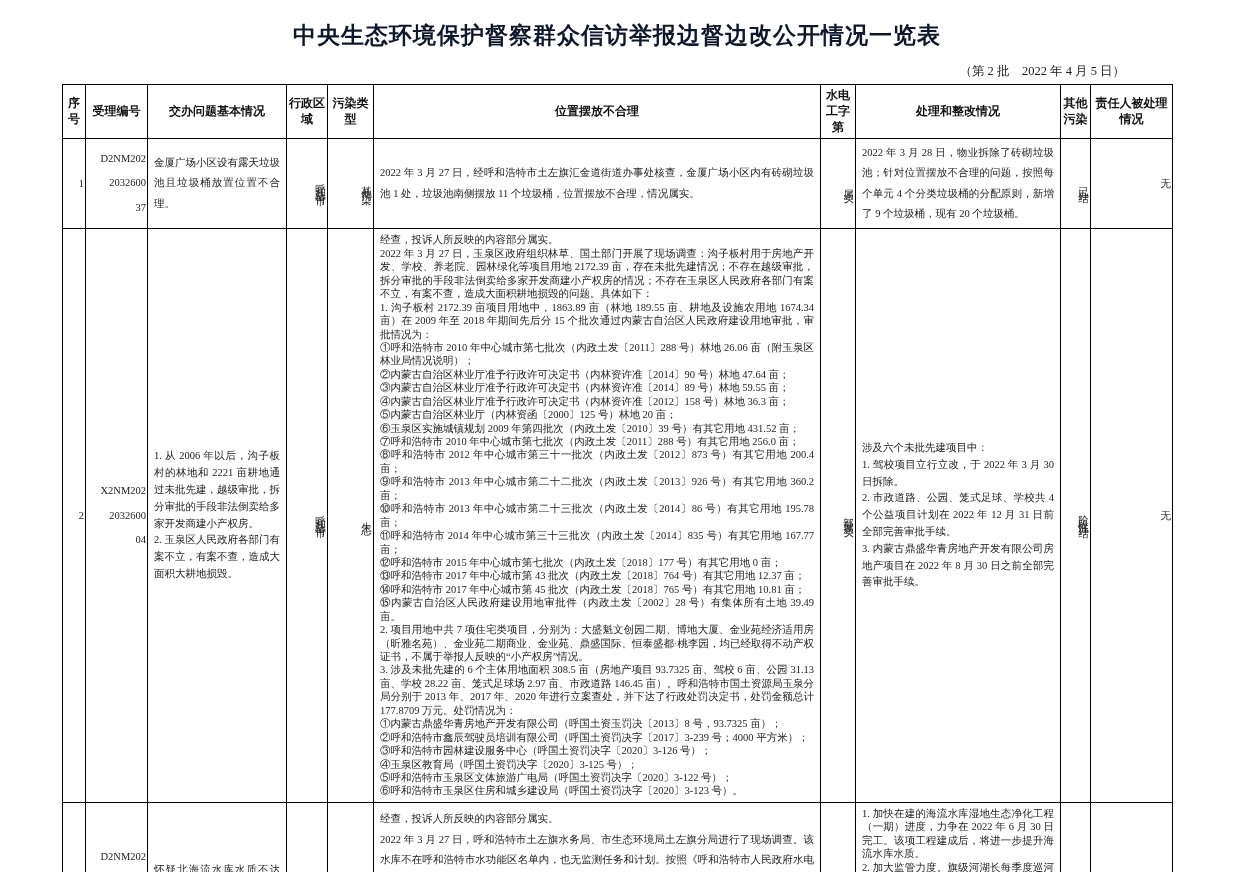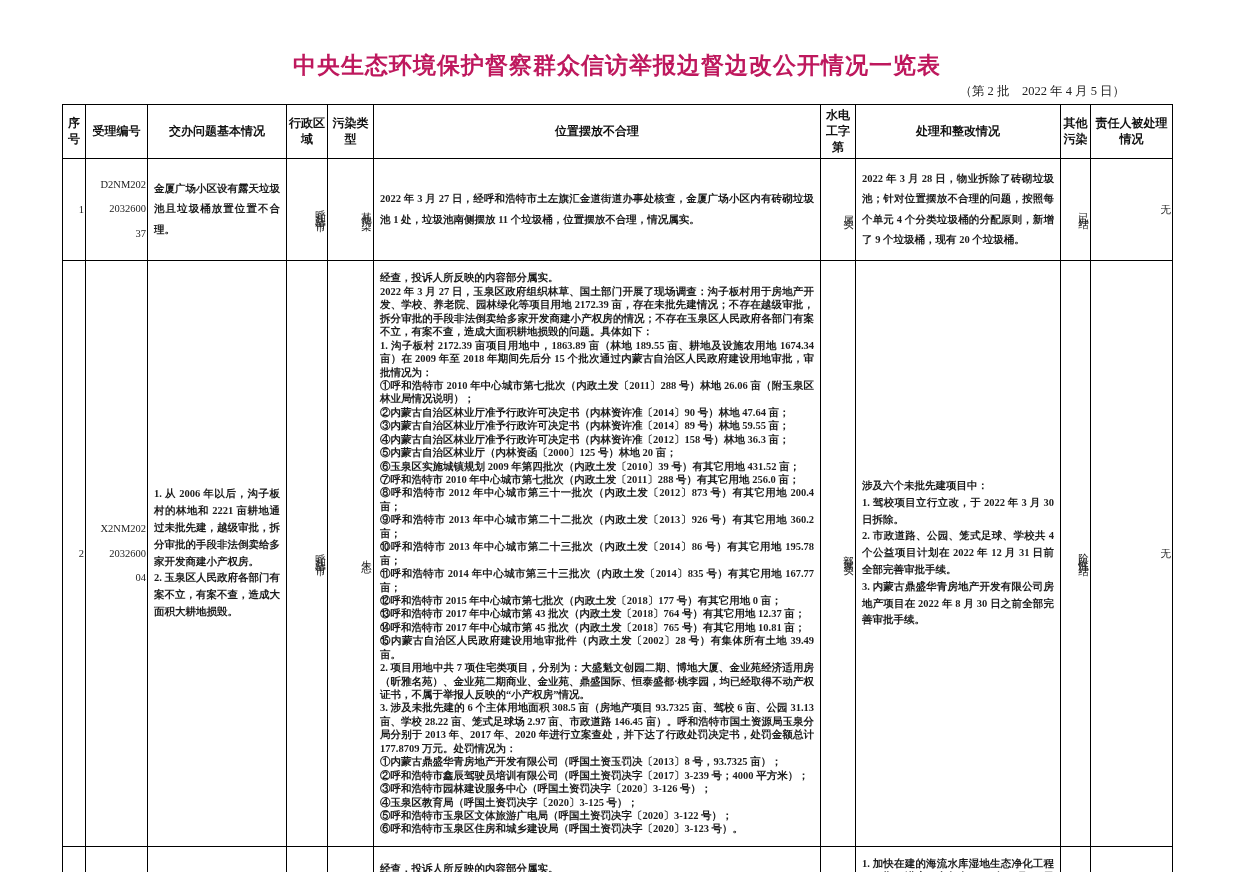--- a/index.html
+++ b/index.html
@@ -5,29 +5,29 @@
   html,body { margin:0; padding:0; }
   body {
     width:1234px; height:872px;
     background:#ffffff;
     color:#1c1c1c;
     font-family:"Liberation Serif","DejaVu Serif",serif;
     overflow:hidden;
   }
   .page { position:relative; width:1234px; height:872px; }
   .doc-title {
-    margin:0; padding-top:50px;
+    margin:0; padding-top:20px;
     text-align:center;
     font-family:"Liberation Sans","DejaVu Sans",sans-serif;
     font-weight:bold; font-size:23px; letter-spacing:1px;
-    color:#be185d;
+    color:#0f172a;
   }
   .doc-subtitle {
     width:1125px; text-align:right;
-    font-size:12.5px; margin-top:2px; margin-bottom:4px;
+    font-size:12.5px; margin-top:12px; margin-bottom:4px;
     color:#1c1c1c;
   }
   table.report {
     border-collapse:collapse; table-layout:fixed;
     width:1110px; margin-left:62px;
   }
   table.report th, table.report td {
     border:1px solid #000;
     vertical-align:middle;
     overflow:hidden;
@@ -35,21 +35,21 @@
   table.report th {
     font-family:"Liberation Sans","DejaVu Sans",sans-serif;
     font-weight:bold; font-size:12px; line-height:1.35;
     padding:2px 1px; text-align:center; color:#111;
   }
   table.report td {
     font-size:10.5px; color:#1c1c1c;
   }
   .center { text-align:right; }
   .pre { white-space:pre-wrap; }
-  .para { padding:10px 6px; text-align:justify;font-weight:bold; }
+  .para { padding:4px 6px; text-align:justify; }
   .lh-loose { line-height:1.95; }
   .lh-mid   { line-height:1.6; }
   .lh-tight { line-height:1.28; }
   .caseno { line-height:2.3; font-size:10.5px; }
   .vtext {
     display:inline-block;
     writing-mode:vertical-rl; text-orientation:upright;
     letter-spacing:3px; line-height:1.1;
     font-size:10.5px;
   }

